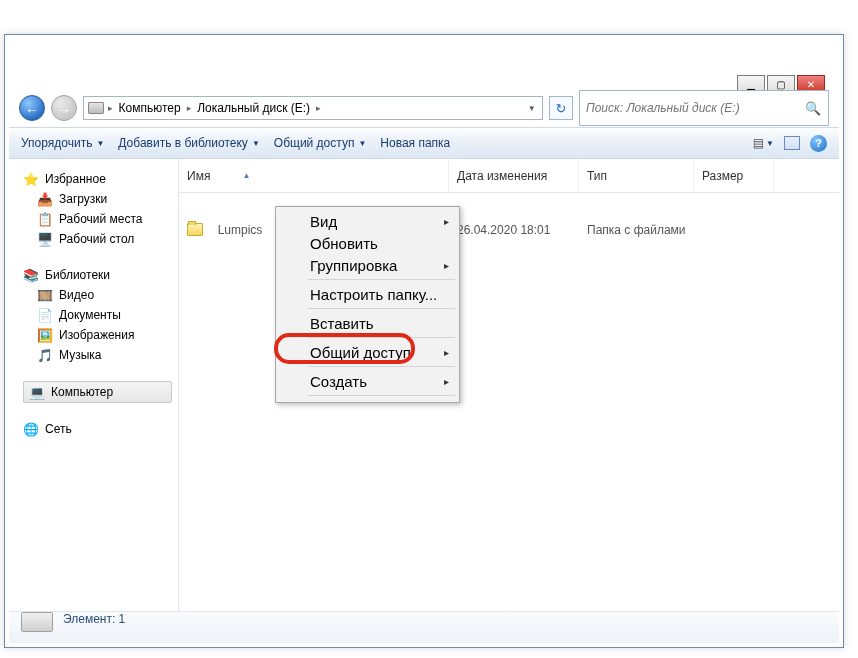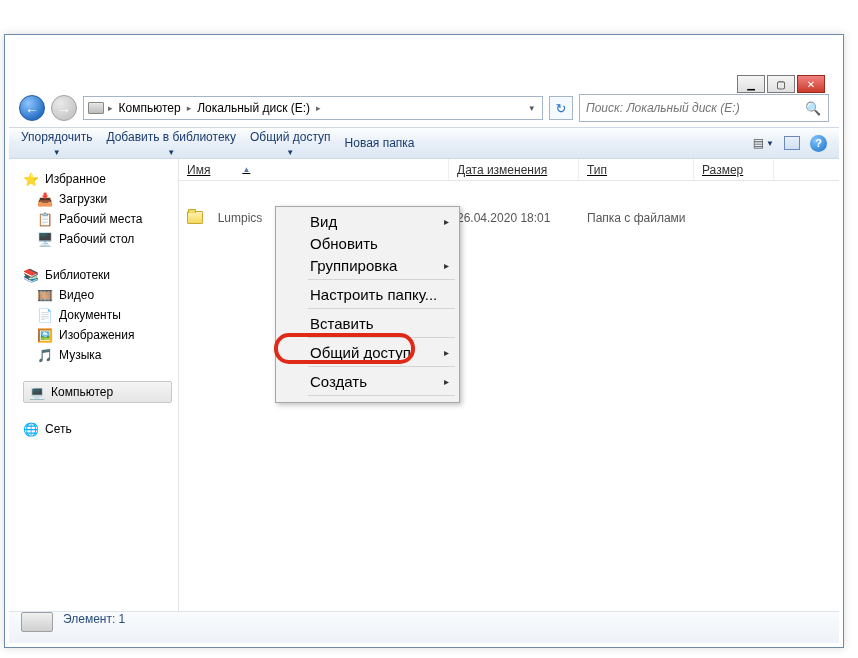--- a/index.html
+++ b/index.html
@@ -11,39 +11,39 @@
 .nav-row { position: absolute; left: 14px; top: 58px; right: 14px; height: 30px; display: flex; align-items: center; gap: 6px; }
 .nav-back, .nav-fwd { width: 26px; height: 26px; border-radius: 50%; display: flex; align-items: center; justify-content: center; color: #fff; font-size: 14px; }
 .nav-back { background: radial-gradient(circle at 35% 30%, #8fc7ff, #2a72c8 70%); border: 1px solid #1f5a9c; }
 .nav-fwd { background: radial-gradient(circle at 35% 30%, #e9e9e9, #c9c9c9 70%); border: 1px solid #a0a0a0; color: #fff; }
 .addr-bar { flex: 1; height: 24px; border: 1px solid #a5b5c8; background: #fff; display: flex; align-items: center; padding: 0 4px; gap: 4px; }
 .addr-icon { width: 16px; height: 12px; background: linear-gradient(#e5e5e5,#bcbcbc); border: 1px solid #888; border-radius: 1px; }
 .crumb { padding: 0 2px; color: #000; cursor: pointer; }
 .crumb-sep { color: #666; font-size: 9px; }
 .addr-drop { margin-left: auto; color: #555; font-size: 9px; padding: 0 4px; }
 .refresh-btn { width: 24px; height: 24px; border: 1px solid #a5b5c8; background: #f5faff; display: flex; align-items: center; justify-content: center; color: #2a72c8; font-size: 13px; }
-.search-box { width: 250px; height: 28px; border: 1px solid #a5b5c8; background: #fff; display: flex; align-items: center; padding: 0 6px; gap: 4px; }
+.search-box { width: 250px; height: 36px; border: 1px solid #a5b5c8; background: #fff; display: flex; align-items: center; padding: 0 6px; gap: 4px; }
 .search-input { flex: 1; border: none; outline: none; font-size: 12px; font-style: italic; color: #888; }
 .search-icon { color: #2a72c8; font-size: 13px; }
 .toolbar { position: absolute; left: 4px; top: 92px; right: 4px; height: 32px; background: linear-gradient(#fdfefe,#e8eff8 50%,#dde8f3); border-top: 1px solid #cfd9e6; border-bottom: 1px solid #cfd9e6; display: flex; align-items: center; padding: 0 12px; gap: 14px; }
-.tb-btn { color: #1a3c6e; cursor: pointer; display: flex; align-items: center; gap: 4px; flex-direction: column; }
+.tb-btn { color: #1a3c6e; cursor: pointer; display: flex; align-items: center; gap: 4px; }
 .tb-drop { font-size: 8px; color: #1a3c6e; }
 .tb-right { margin-left: auto; display: flex; gap: 10px; align-items: center; }
 .view-btn { display: flex; align-items: center; gap: 2px; color: #555; }
 .preview-btn { width: 16px; height: 14px; border: 1px solid #6b8abb; background: linear-gradient(#e8f0fb,#d0e0f3); }
 .help-btn { width: 17px; height: 17px; border-radius: 50%; background: radial-gradient(circle at 35% 30%, #7fc4ff, #1b6fc4); color: #fff; display: flex; align-items: center; justify-content: center; font-size: 11px; font-weight: bold; }
 .content-area { position: absolute; left: 4px; top: 124px; right: 4px; bottom: 36px; display: flex; }
 .nav-pane { width: 170px; border-right: 1px solid #e0e5ea; padding: 10px 6px 6px 14px; overflow: hidden; }
 .nav-group { margin-bottom: 16px; }
 .nav-head { display: flex; align-items: center; gap: 6px; padding: 2px 0; cursor: pointer; }
 .nav-item { display: flex; align-items: center; gap: 6px; padding: 2px 0 2px 14px; cursor: pointer; }
 .nav-item.selected { background: linear-gradient(#f4f4f4,#e6e6e6); border: 1px solid #c8c8c8; border-radius: 2px; padding-left: 13px; }
 .ico { width: 16px; height: 16px; display: inline-flex; align-items: center; justify-content: center; font-size: 13px; }
 .files-pane { flex: 1; position: relative; }
-.col-headers { display: flex; height: 22px; border-bottom: 1px solid #e6e6e6; align-items: center; text-decoration: underline; }
+.col-headers { display: flex; height: 34px; border-bottom: 1px solid #e6e6e6; align-items: center; }
 .col { padding: 0 8px; color: #333; font-size: 12px; border-right: 1px solid #eee; height: 100%; display: flex; align-items: center; gap: 4px; }
 .col-name { width: 270px; }
 .col-date { width: 130px; }
 .col-type { width: 115px; }
 .col-size { width: 80px; }
 .sort-arrow { font-size: 8px; color: #5a7bb0; margin-left: 28px; }
 .file-row { display: flex; height: 22px; align-items: center; padding-top: 4px; }
 .file-row .col { border: none; color: #555; margin-top: 47px; }
 .folder-ico { width: 16px; height: 13px; background: linear-gradient(#fff2b0,#f5d860); border: 1px solid #caa835; border-radius: 1px; position: relative; }
 .folder-ico::before { content: ""; position: absolute; left: 0; top: -3px; width: 6px; height: 3px; background: #f5d860; border: 1px solid #caa835; border-bottom: none; border-radius: 1px 1px 0 0; }

